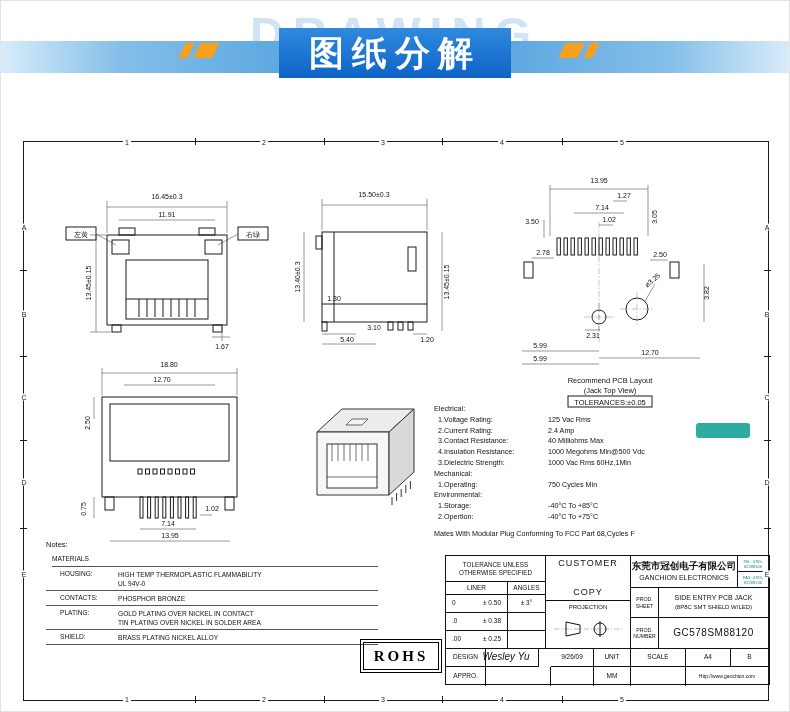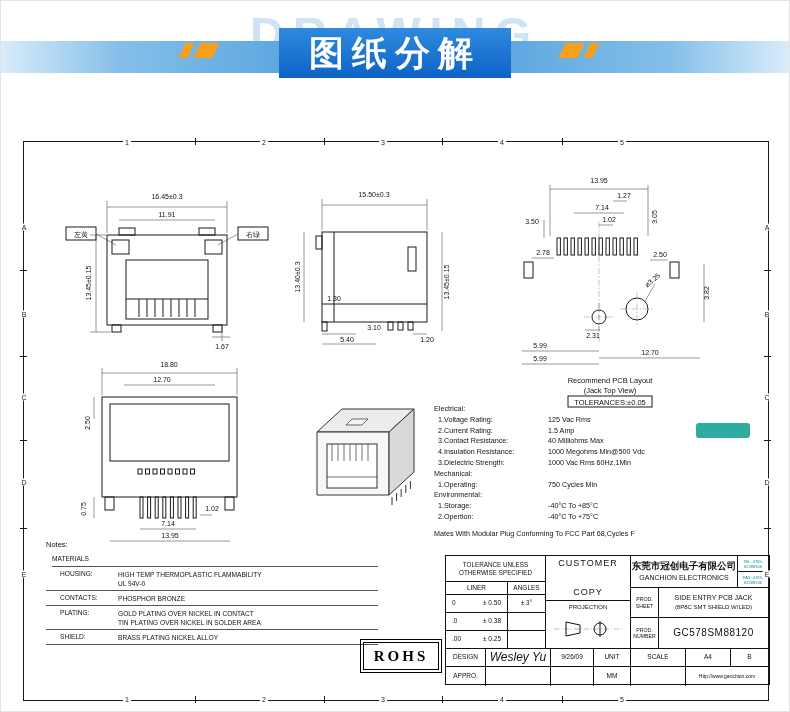--- a/index.html
+++ b/index.html
@@ -296,21 +296,21 @@
     </div>
 
     <div class="specs">
       <div class="spec-h">Electrical:</div>
       <div class="spec-row">
           <span class="sl">1.Voltage Rating:</span>
           <span class="sv">125 Vac Rms</span>
         </div>
       <div class="spec-row">
           <span class="sl">2.Current Rating:</span>
-          <span class="sv">1.5 Amp</span>
+          <span class="sv">2.4 Amp</span>
         </div>
       <div class="spec-row">
           <span class="sl">3.Contact Resistance:</span>
           <span class="sv">40 Milliohms Max</span>
         </div>
       <div class="spec-row">
           <span class="sl">4.Insulation Resistance:</span>
           <span class="sv">1000 Megohms Min@500 Vdc</span>
         </div>
       <div class="spec-row">
@@ -423,21 +423,21 @@
         <span style="font-size:7px;">SIDE ENTRY PCB JACK</span>
         <span style="font-size:6px;margin-top:1px;">(8P8C SMT SHIELD W/LED)</span>
       </div>
       <div class="c" style="left:185px;top:62px;width:28px;height:31px;font-size:5.2px;">
         <span>PROD.</span>
           <span>NUMBER</span>
       </div>
       <div class="c" style="left:213px;top:62px;width:109px;height:31px;border-right:none;font-size:10px;letter-spacing:0.5px;">GC578SM88120</div>
 
       <div class="c" style="left:0;top:93px;width:40px;height:18px;">DESIGN</div>
-      <div class="c" style="left:40px;top:93px;width:65px;height:18px;font-size:12px;font-style:italic;text-align:center;">Wesley Yu</div>
+      <div class="c" style="left:28px;top:93px;width:65px;height:18px;font-size:10px;font-style:italic;text-align:center;">Wesley Yu</div>
       <div class="c" style="left:105px;top:93px;width:43px;height:18px;">9/26/09</div>
       <div class="c" style="left:148px;top:93px;width:37px;height:18px;">UNIT</div>
       <div class="c" style="left:185px;top:93px;width:55px;height:18px;">SCALE</div>
       <div class="c" style="left:240px;top:93px;width:45px;height:18px;">A4</div>
       <div class="c" style="left:285px;top:93px;width:37px;height:18px;border-right:none;">B</div>
       <div class="c" style="left:0;top:111px;width:40px;height:19px;border-bottom:none;">APPRO.</div>
       <div class="c" style="left:40px;top:111px;width:65px;height:19px;border-bottom:none;"></div>
       <div class="c" style="left:105px;top:111px;width:43px;height:19px;border-bottom:none;"></div>
       <div class="c" style="left:148px;top:111px;width:37px;height:19px;border-bottom:none;">MM</div>
       <div class="c" style="left:185px;top:111px;width:55px;height:19px;border-bottom:none;"></div>

